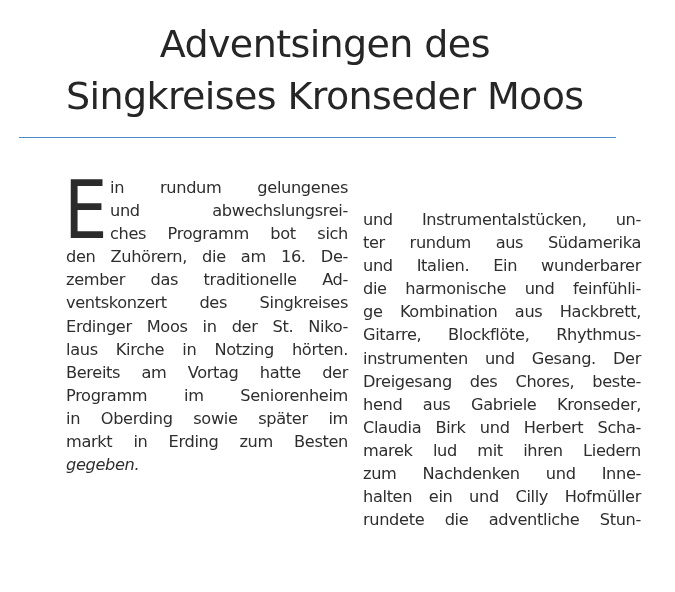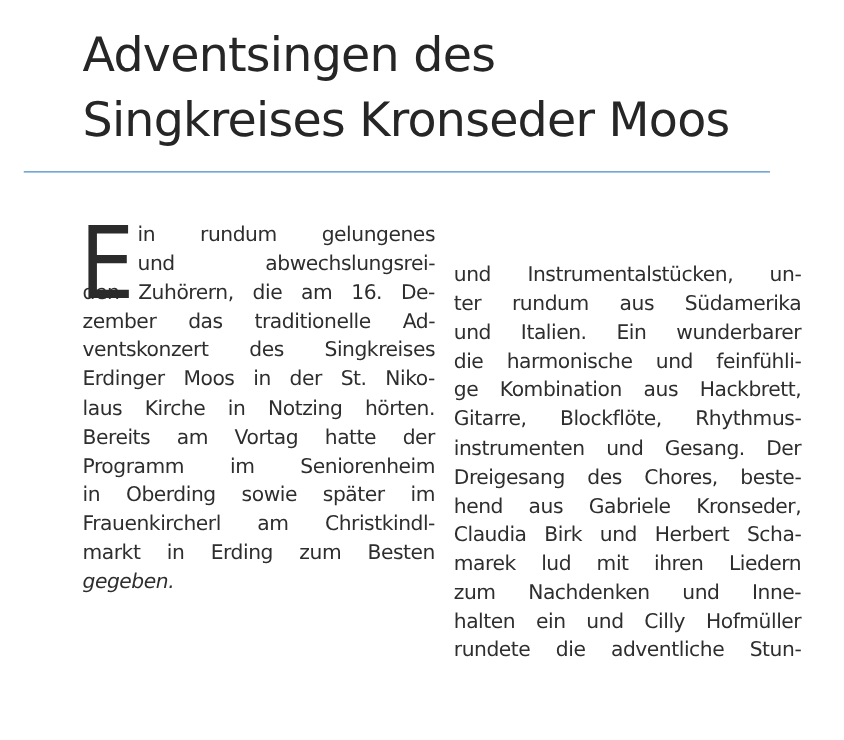--- a/index.html
+++ b/index.html
@@ -19,20 +19,21 @@
       position: absolute;
       left: 66px;
       top: 18px;
       margin: 0;
       font-family: "DejaVu Sans", sans-serif;
       font-weight: normal;
       font-size: 38px;
       line-height: 52px;
       letter-spacing: -0.6px;
       color: #262626;
+      text-align: center;
     }
     .title span { display: block; white-space: nowrap; }
     .rule {
       position: absolute;
       left: 19px;
       top: 137px;
       width: 597px;
       height: 1px;
       background: #4a8cc8;
     }
@@ -83,30 +84,30 @@
   <span>Singkreises Kronseder Moos</span>
 </h1>
 
 <div class="rule"></div>
 
 <div class="col col-left">
   <div class="dropcap-wrap">
     <span class="dropcap">E</span>
     <span class="line indented">in rundum gelungenes</span>
     <span class="line indented">und abwechslungsrei-</span>
+    <span class="line indented">ches Programm bot sich</span>
   </div>
   <span class="line">den Zuhörern, die am 16. De-</span>
   <span class="line">zember das traditionelle Ad-</span>
   <span class="line">ventskonzert des Singkreises</span>
   <span class="line">Erdinger Moos in der St. Niko-</span>
   <span class="line">laus Kirche in Notzing hörten.</span>
   <span class="line">Bereits am Vortag hatte der</span>
   <span class="line">Programm im Seniorenheim</span>
   <span class="line">in Oberding sowie später im</span>
-  <span class="line">Frauenkircherl am Christkindl-</span>
   <span class="line">markt in Erding zum Besten</span>
   <span class="line last">gegeben.</span>
 </div>
 
 <div class="col col-right">
   <span class="line">und Instrumentalstücken, un-</span>
   <span class="line">ter rundum aus Südamerika</span>
   <span class="line">und Italien. Ein wunderbarer</span>
   <span class="line">die harmonische und feinfühli-</span>
   <span class="line">ge Kombination aus Hackbrett,</span>

